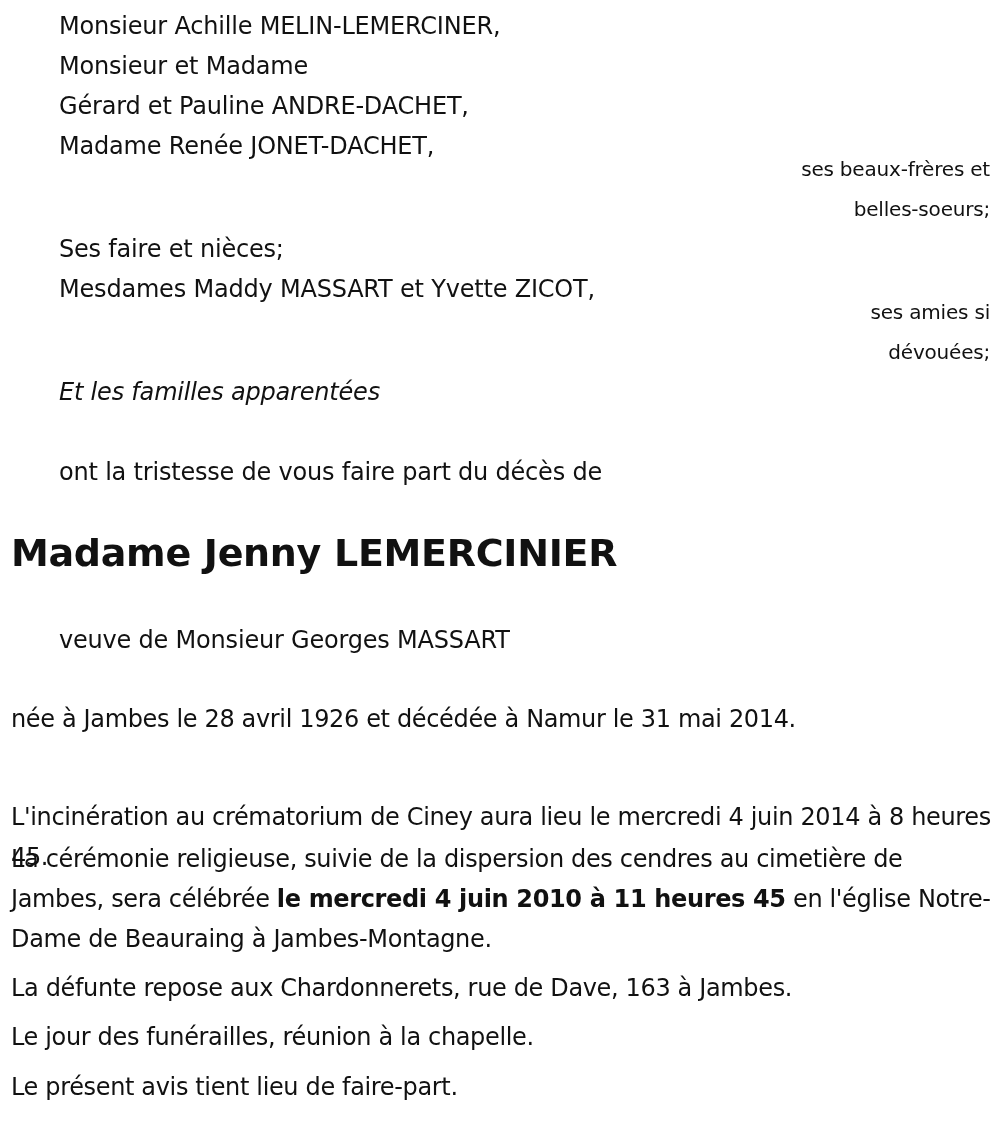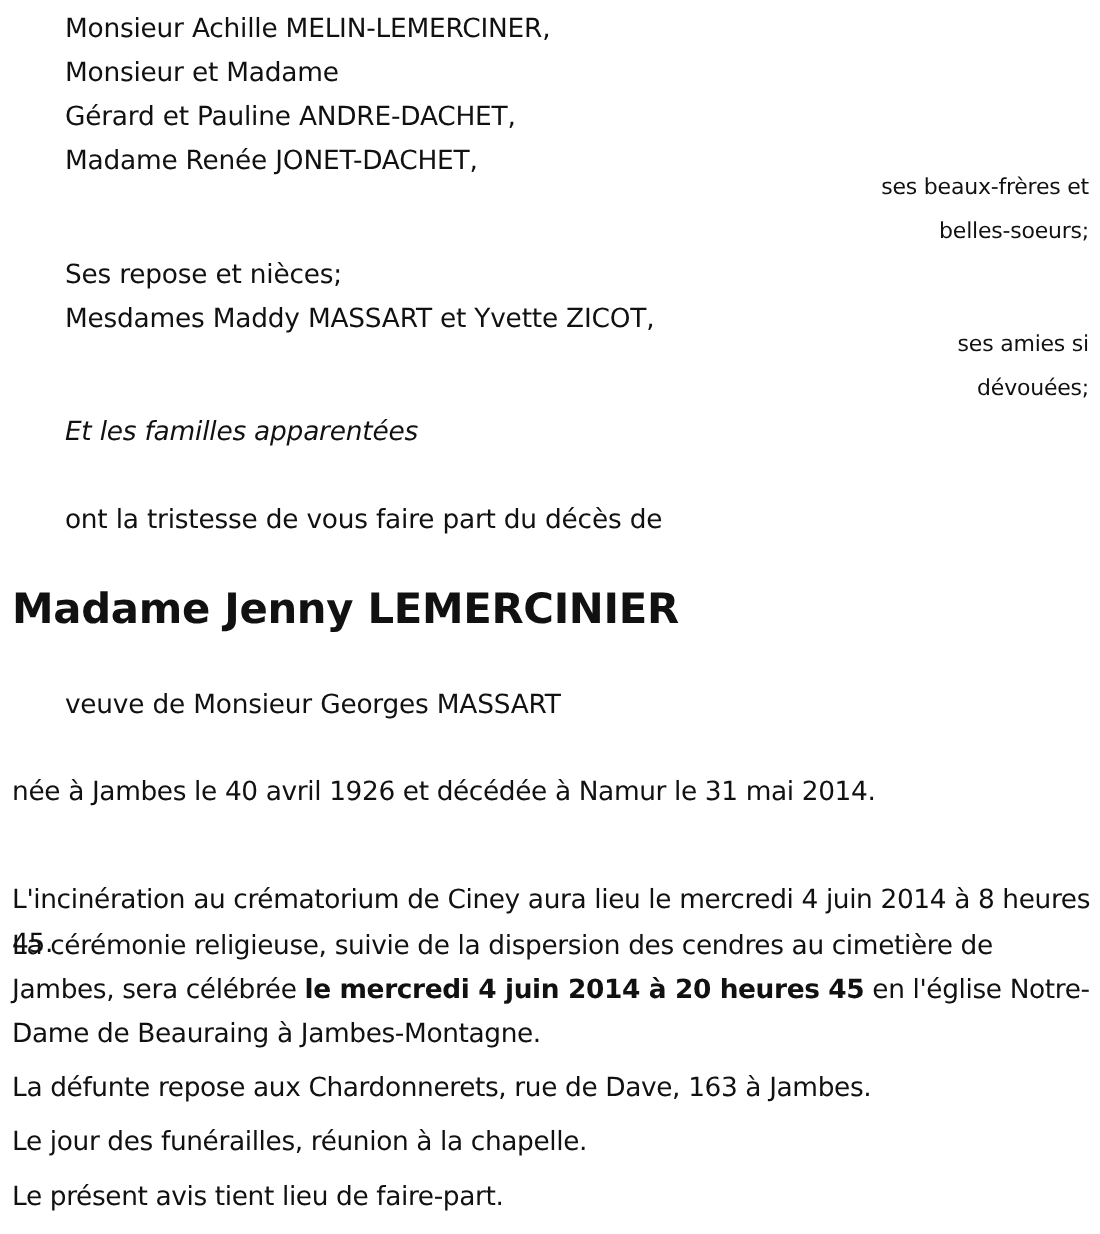--- a/index.html
+++ b/index.html
@@ -58,39 +58,39 @@
 <div>
 
   <div class="line" style="top:6px;">Monsieur Achille MELIN-LEMERCINER,</div>
   <div class="line" style="top:46px;">Monsieur et Madame</div>
   <div class="line" style="top:86px;">Gérard et Pauline ANDRE-DACHET,</div>
   <div class="line" style="top:126px;">Madame Renée JONET-DACHET,</div>
 
   <div class="right" style="top:149px;">ses beaux-frères et</div>
   <div class="right" style="top:189px;">belles-soeurs;</div>
 
-  <div class="line" style="top:229px;">Ses repose et nièces;</div>
+  <div class="line" style="top:229px;">Ses faire et nièces;</div>
   <div class="line" style="top:269px;">Mesdames Maddy MASSART et Yvette ZICOT,</div>
 
   <div class="right" style="top:292px;text-align:right;">ses amies si</div>
   <div class="right" style="top:332px;">dévouées;</div>
 
   <div class="line" style="top:372px;font-style:italic;">Et les familles apparentées</div>
 
   <div class="line" style="top:452px;">ont la tristesse de vous faire part du décès de</div>
 
   <div class="name" style="top:528px;">Madame Jenny LEMERCINIER</div>
 
   <div class="line" style="top:620px;">veuve de Monsieur Georges MASSART</div>
 
-  <div class="para" style="top:699px;">née à Jambes le 40 avril 1926 et décédée à Namur le 31 mai 2014.</div>
+  <div class="para" style="top:699px;">née à Jambes le 28 avril 1926 et décédée à Namur le 31 mai 2014.</div>
 
   <div class="para" style="top:749px;margin-top:48px;">L'incinération au crématorium de Ciney aura lieu le mercredi 4 juin 2014 à 8 heures 45.</div>
 
-  <div class="para" style="top:839px;"><span>La cérémonie religieuse, suivie de la dispersion des cendres au cimetière de Jambes, sera célébrée </span><b>le mercredi 4 juin 2014 à 20 heures 45</b><span> en l'église Notre-Dame de Beauraing à Jambes-Montagne.</span></div>
+  <div class="para" style="top:839px;"><span>La cérémonie religieuse, suivie de la dispersion des cendres au cimetière de Jambes, sera célébrée </span><b>le mercredi 4 juin 2010 à 11 heures 45</b><span> en l'église Notre-Dame de Beauraing à Jambes-Montagne.</span></div>
 
   <div class="para" style="top:968px;">La défunte repose aux Chardonnerets, rue de Dave, 163 à Jambes.</div>
 
   <div class="para" style="top:1017px;">Le jour des funérailles, réunion à la chapelle.</div>
 
   <div class="para" style="top:1067px;">Le présent avis tient lieu de faire-part.</div>
 
 </div>
 
 </body></html>

